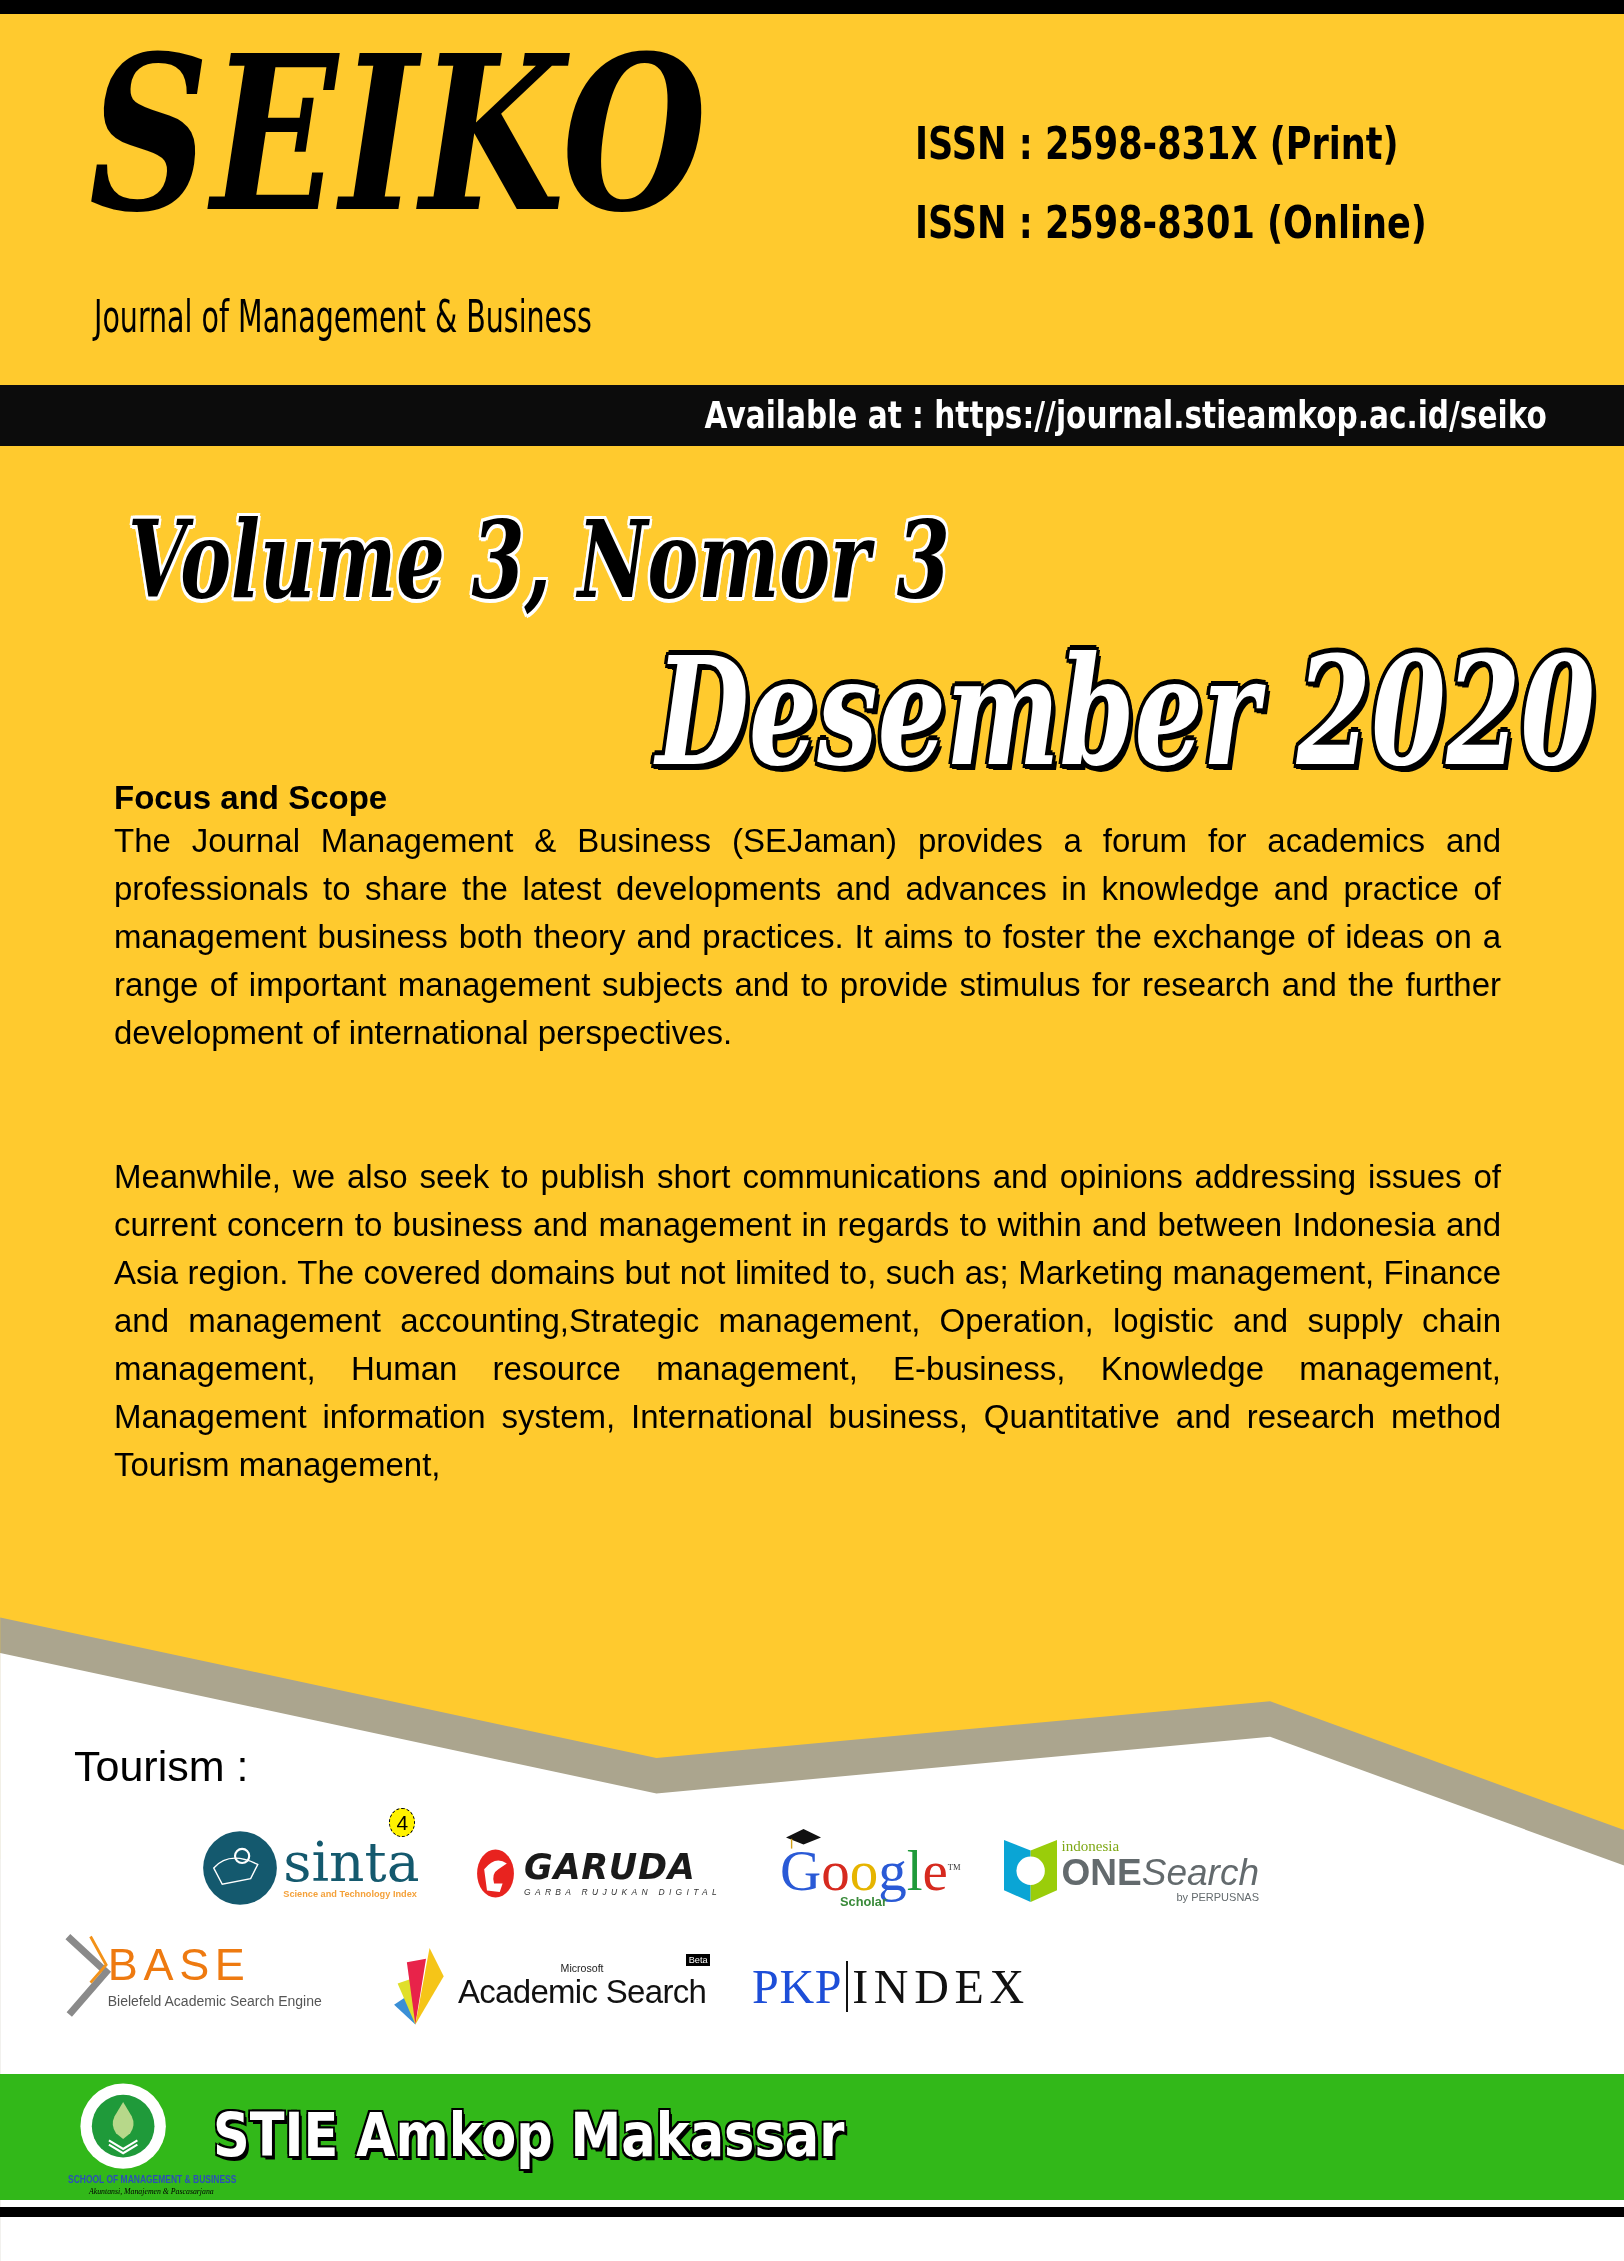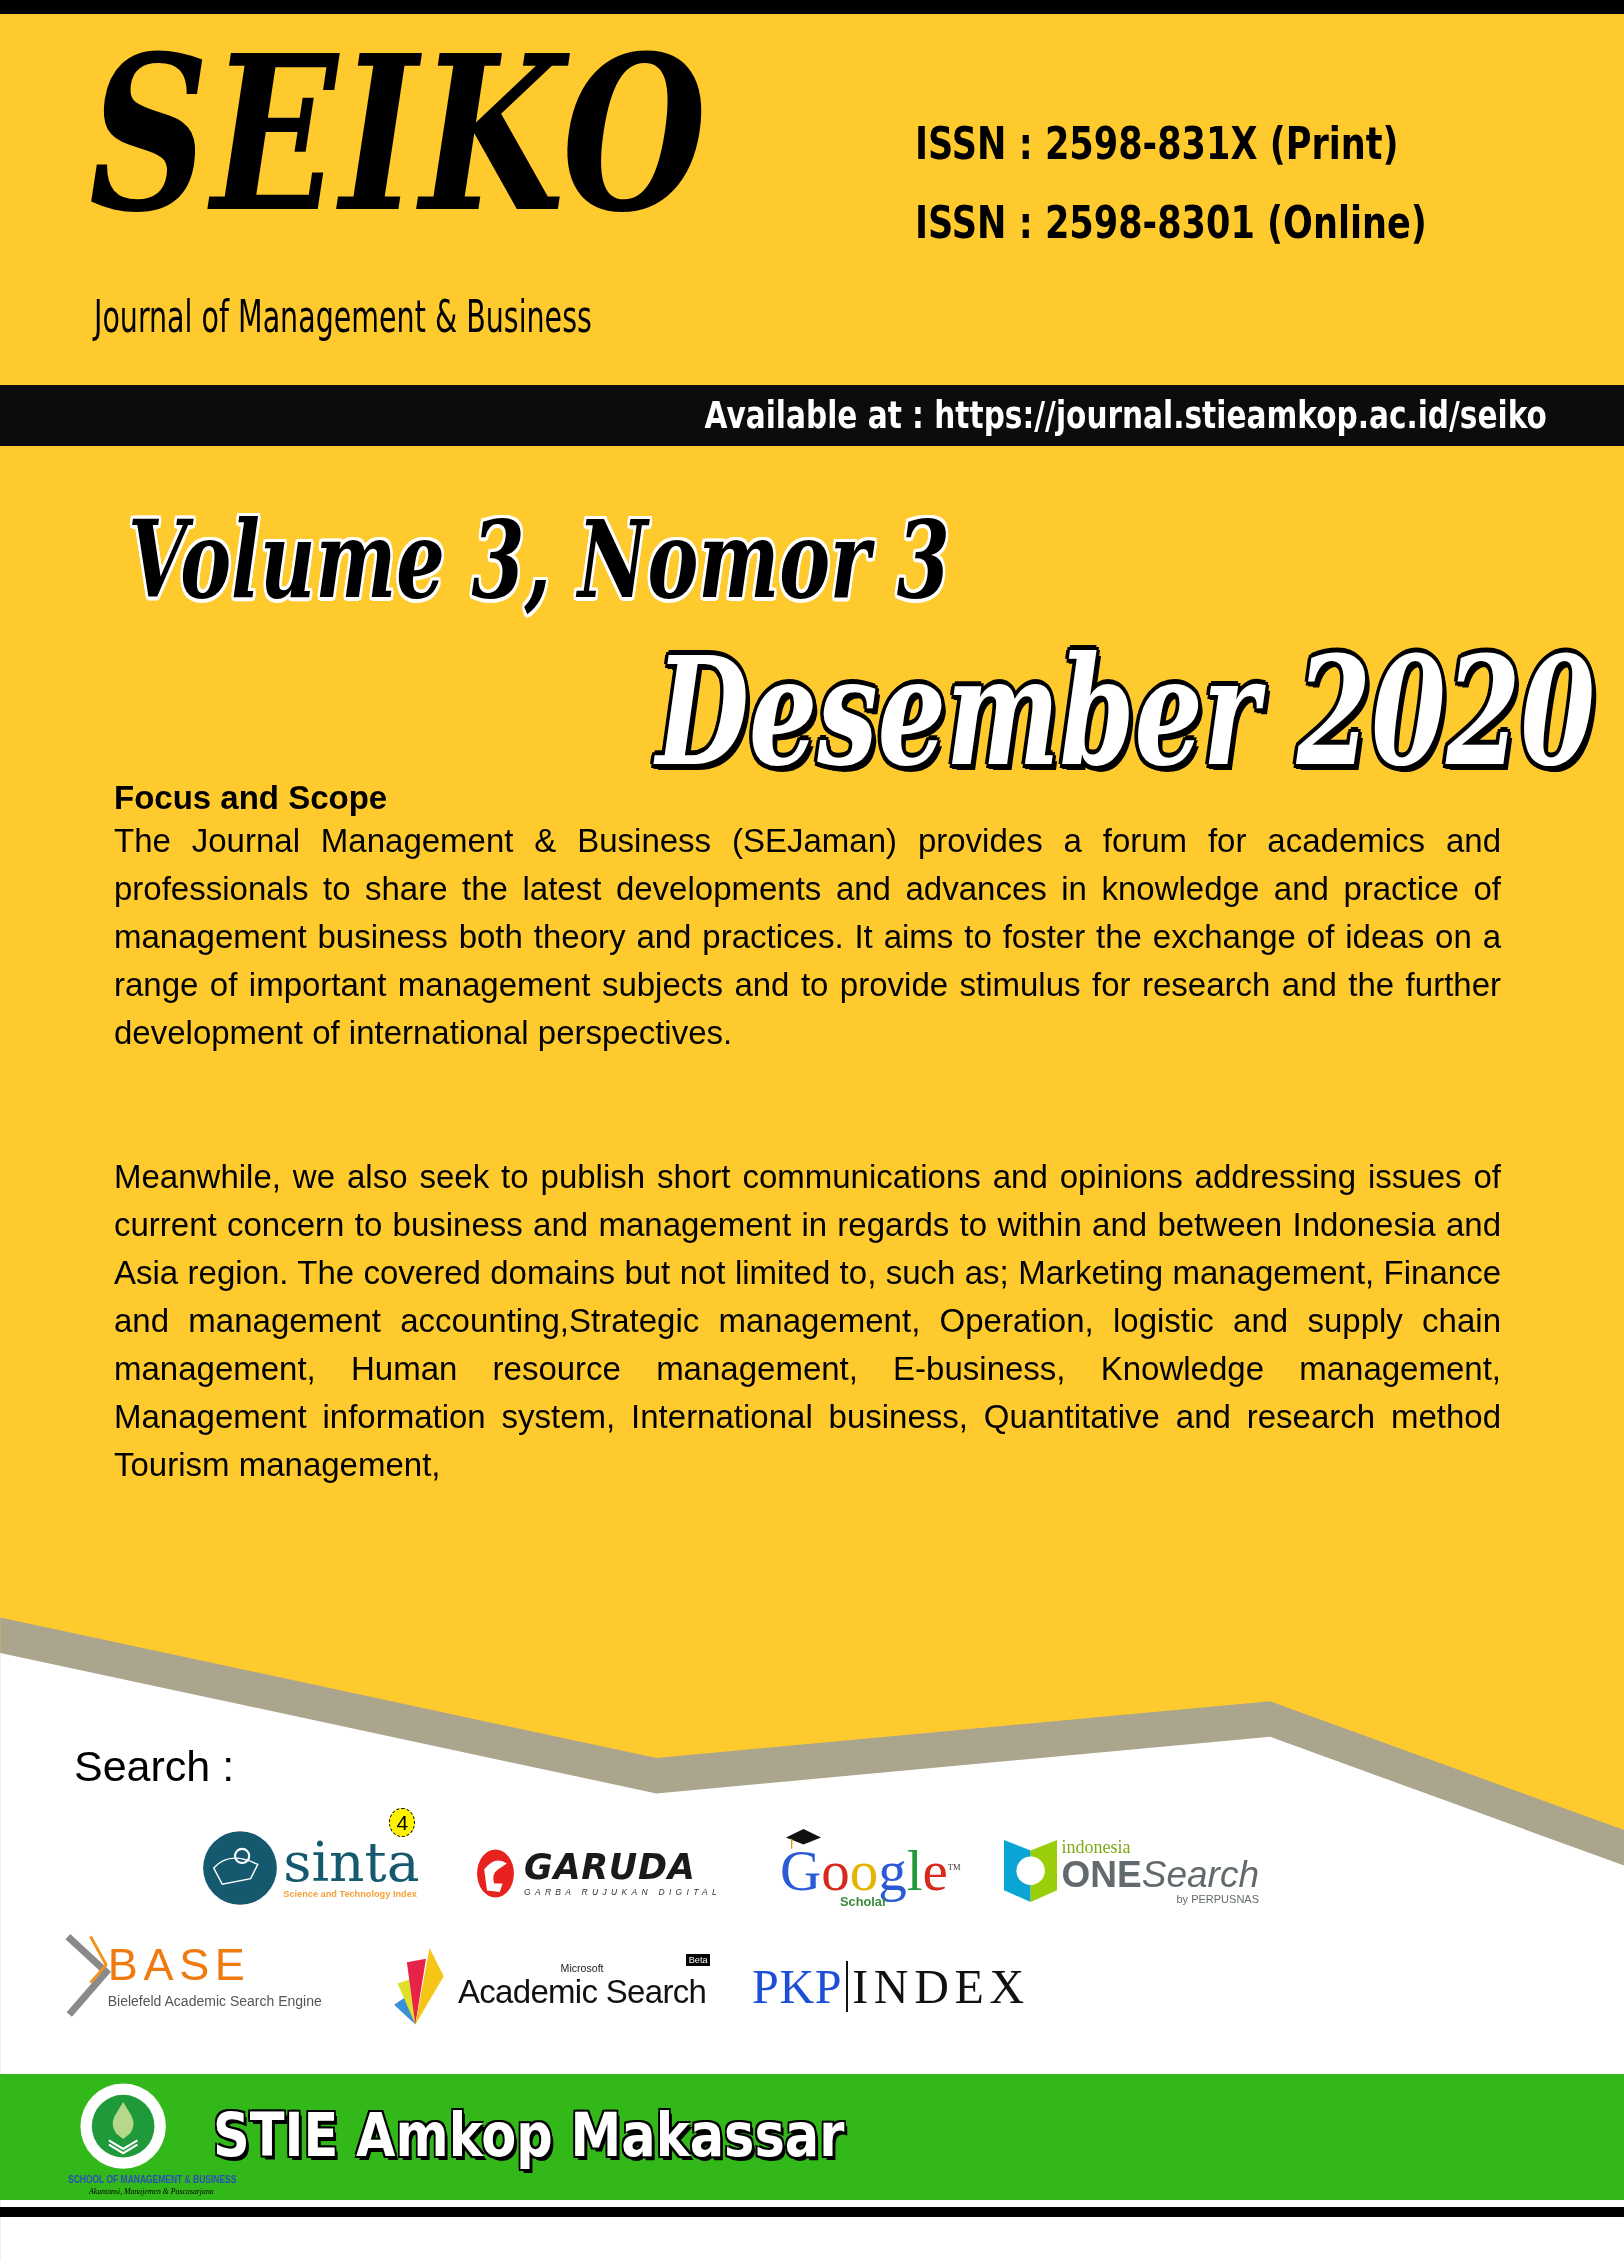--- a/index.html
+++ b/index.html
@@ -94,21 +94,21 @@
 <div id="ribbon" class="abs"></div>
 <div id="ribbon-text" class="abs">Available at : https://journal.stieamkop.ac.id/seiko</div>
 
 <div id="volume-text" class="abs outline-text">Volume 3, Nomor 3</div>
 <div id="date-text" class="abs outline-text">Desember 2020</div>
 
 <div id="focus-heading" class="abs">Focus and Scope</div>
 <div id="para-1" class="abs body-para">The Journal Management &amp; Business (SEJaman) provides a forum for academics and professionals to share the latest developments and advances in knowledge and practice of management business both theory and practices. It aims to foster the exchange of ideas on a range of important management subjects and to provide stimulus for research and the further development of international perspectives.</div>
 <div id="para-2" class="abs body-para">Meanwhile, we also seek to publish short communications and opinions addressing issues of current concern to business and management in regards to within and between Indonesia and Asia region. The covered domains but not limited to, such as; Marketing management, Finance and management accounting,Strategic management, Operation, logistic and supply chain management, Human resource management, E-business, Knowledge management, Management information system, International business, Quantitative and research method Tourism management,</div>
 
-<div id="indexed-label" class="abs">Search :</div>
+<div id="indexed-label" class="abs">Tourism :</div>
 
 <div class="logo" style="left:201px; top:1825px; width:227px; height:85px;">
   <svg width="78" height="78" viewBox="0 0 110 110">
     <circle cx="55" cy="55" r="52" fill="#14596e"></circle>
     <circle cx="58" cy="38" r="10" fill="none" stroke="#fff" stroke-width="3"></circle>
     <path d="M18 55 Q40 30 80 50 L70 70 Q45 75 30 78 Z" fill="none" stroke="#fff" stroke-width="2"></path>
   </svg>
   <div style="position:relative; margin-left:4.3px;">
     <div style="font-family:'DejaVu Serif',serif; font-size:55px; color:#14596e; line-height:0.95;">sinta</div>
     <div style="font-size:9.2px; color:#f4a13a; font-weight:bold; white-space:nowrap;">Science and Technology Index</div>
@@ -138,21 +138,21 @@
   <div style="position:absolute; left:60px; top:65px; font-size:12.8px; color:#3a8a3a; font-weight:bold;">Scholar</div>
 </div>
 
 <div class="logo" style="left:1004px; top:1834px; width:255px; height:74px;">
   <svg width="64" height="74" viewBox="0 0 90 105">
     <polygon points="0,0 45,18 45,105 0,85" fill="#0aa5d5"></polygon>
     <polygon points="45,18 90,0 90,85 45,105" fill="#9acd0a"></polygon>
     <circle cx="45" cy="52" r="24" fill="#fff"></circle>
   </svg>
   <div style="margin-left:4.3px; position:relative;">
-    <div style="font-family:'Liberation Serif',serif; font-size:18px; color:#7ea815; line-height:1;">indonesia</div>
+    <div style="font-family:'Liberation Serif',serif; font-size:15px; color:#7ea815; line-height:1;">indonesia</div>
     <div style="font-size:37px; color:#636a6d; line-height:1; white-space:nowrap;">
       <span style="font-weight:bold;">ONE</span><span style="font-weight:normal;font-style:italic;">Search</span>
     </div>
     <div style="font-size:11px; color:#636a6d; text-align:right; white-space:nowrap;">by PERPUSNAS</div>
   </div>
 </div>
 
 <div class="logo" style="left:62px; top:1931px; width:298px; height:89px;">
   <svg width="50" height="85" viewBox="0 0 70 120">
     <polyline points="8,5 62,55 10,115" fill="none" stroke="#8a8a8a" stroke-width="10"></polyline>

